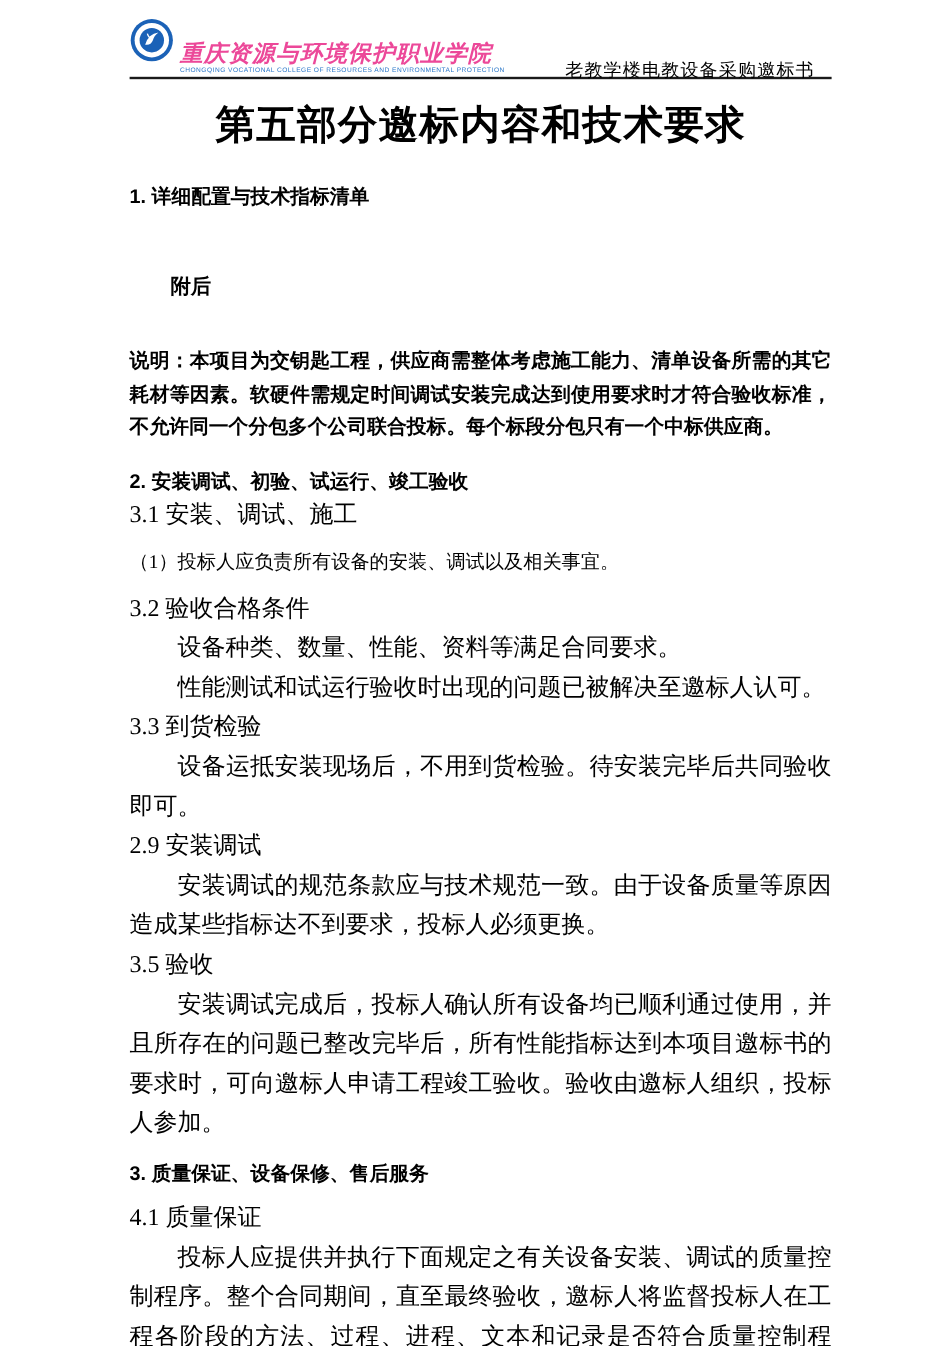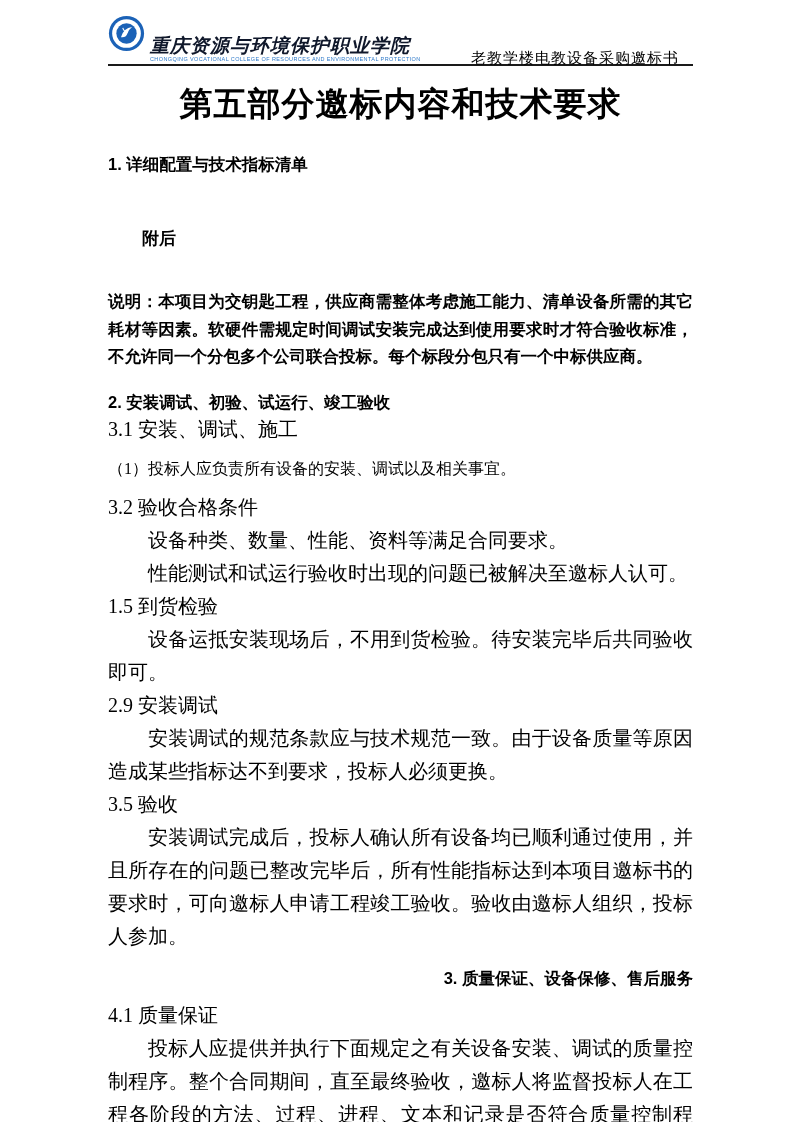--- a/index.html
+++ b/index.html
@@ -43,21 +43,21 @@
   .logo-text-col {
     display: flex;
     flex-direction: column;
     line-height: 1;
   }
   .logo-zh {
     font-family: "Liberation Serif", "DejaVu Serif", serif;
     font-style: italic;
     font-weight: bold;
     font-size: 19px;
-    color: #0f172a;
+    color: #ec4899;
     letter-spacing: 1px;
     white-space: nowrap;
     margin-top: 31px;
   }
   .logo-en {
     font-family: "Liberation Sans", "DejaVu Sans", sans-serif;
     font-size: 5.5px;
     color: #2e79c9;
     letter-spacing: 0.4px;
     margin-top: 2px;
@@ -122,21 +122,20 @@
     text-indent: 2em;
     text-align: justify;
   }
   .hb2 {
     font-family: "Liberation Sans", "DejaVu Sans", sans-serif;
     font-weight: bold;
     font-size: 16.5px;
     line-height: 22px;
     margin-top: 14px !important;
     margin-bottom: 10px !important;
-    text-align: right;
   }
 </style>
 </head>
 <body>
 
 <div class="page">
   <div class="content">
 
     <div class="header">
       <div class="logo-block">
@@ -160,21 +159,21 @@
     <div class="doc-body" id="doc-body">
         <p class="hb">1. 详细配置与技术指标清单</p>
         <p class="fuhou">附后</p>
         <p class="notice">说明：本项目为交钥匙工程，供应商需整体考虑施工能力、清单设备所需的其它耗材等因素。软硬件需规定时间调试安装完成达到使用要求时才符合验收标准，不允许同一个分包多个公司联合投标。每个标段分包只有一个中标供应商。</p>
         <p class="hb">2. 安装调试、初验、试运行、竣工验收</p>
         <p class="sub">3.1 安装、调试、施工</p>
         <p class="para">（1）投标人应负责所有设备的安装、调试以及相关事宜。</p>
         <p class="sub">3.2 验收合格条件</p>
         <p class="pind">设备种类、数量、性能、资料等满足合同要求。</p>
         <p class="pind">性能测试和试运行验收时出现的问题已被解决至邀标人认可。</p>
-        <p class="sub">1.5 到货检验</p>
+        <p class="sub">3.3 到货检验</p>
         <p class="pind">设备运抵安装现场后，不用到货检验。待安装完毕后共同验收即可。</p>
         <p class="sub">2.9 安装调试</p>
         <p class="pind">安装调试的规范条款应与技术规范一致。由于设备质量等原因造成某些指标达不到要求，投标人必须更换。</p>
         <p class="sub">3.5 验收</p>
         <p class="pind">安装调试完成后，投标人确认所有设备均已顺利通过使用，并且所存在的问题已整改完毕后，所有性能指标达到本项目邀标书的要求时，可向邀标人申请工程竣工验收。验收由邀标人组织，投标人参加。</p>
         <p class="hb2">3. 质量保证、设备保修、售后服务</p>
         <p class="sub">4.1 质量保证</p>
         <p class="pind">投标人应提供并执行下面规定之有关设备安装、调试的质量控制程序。整个合同期间，直至最终验收，邀标人将监督投标人在工程各阶段的方法、过程、进程、文本和记录是否符合质量控制程序。</p>
       </div>
 

